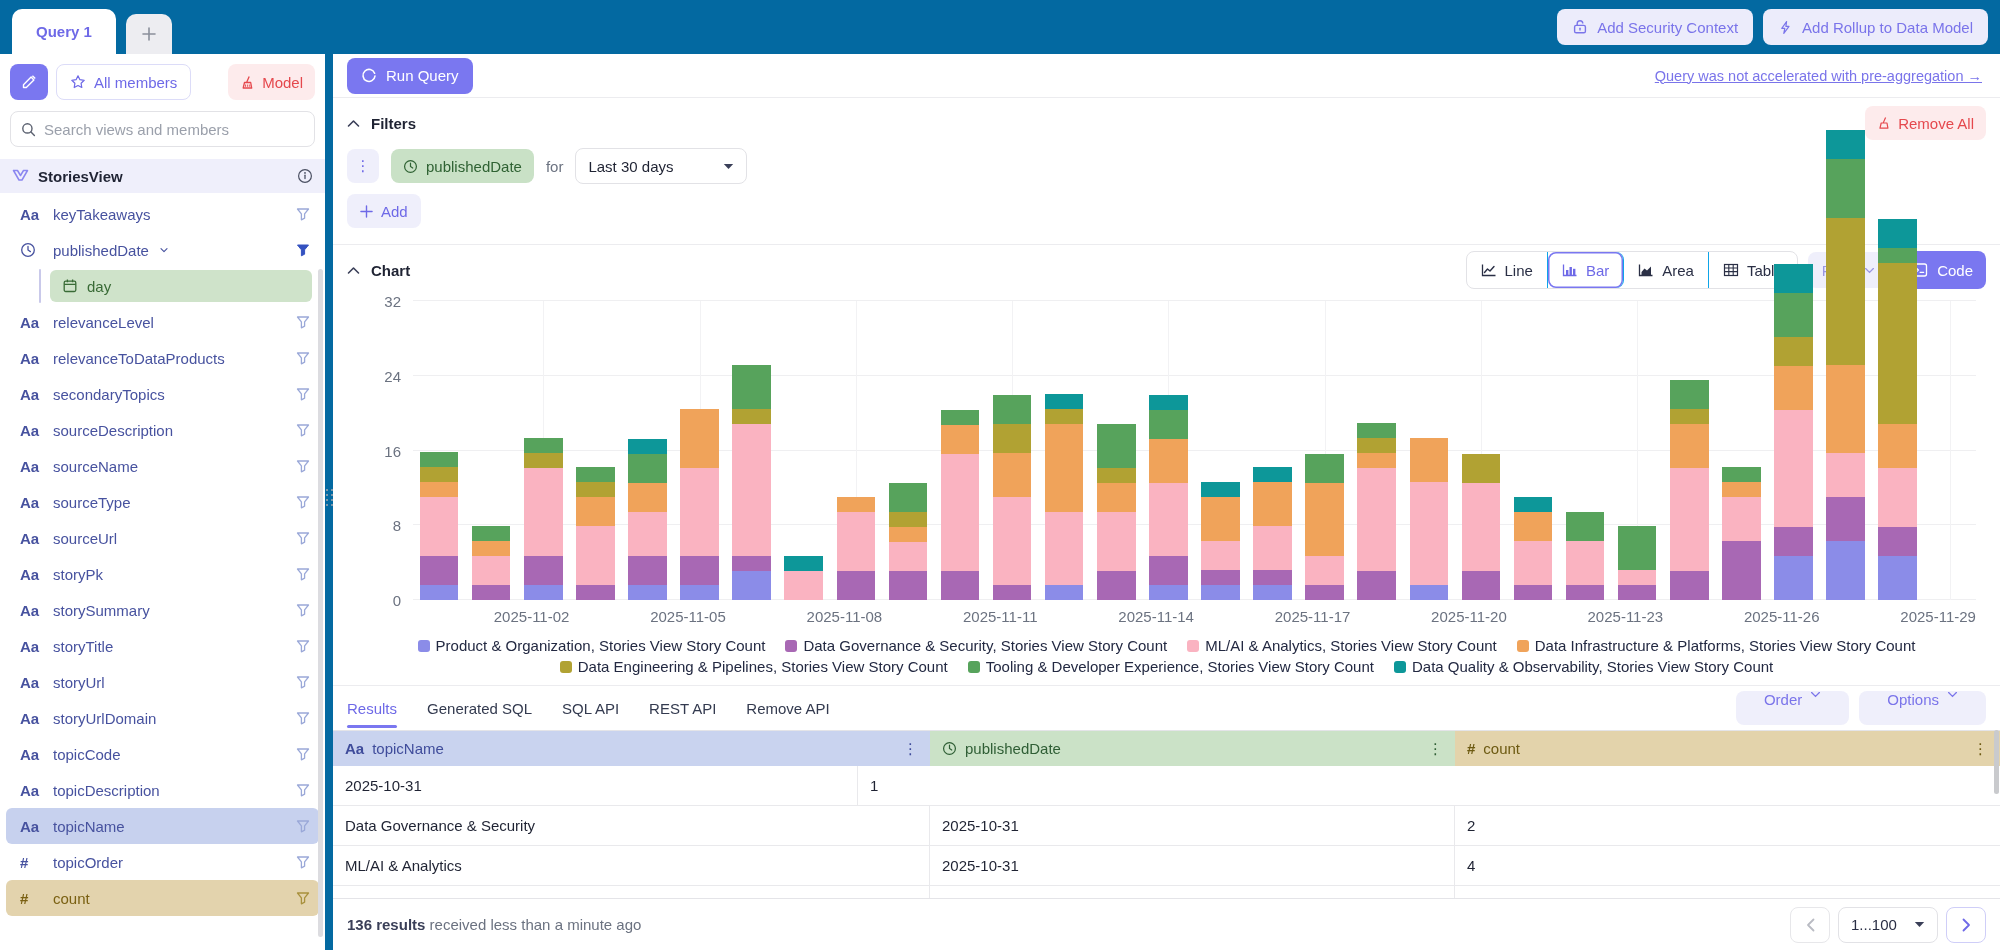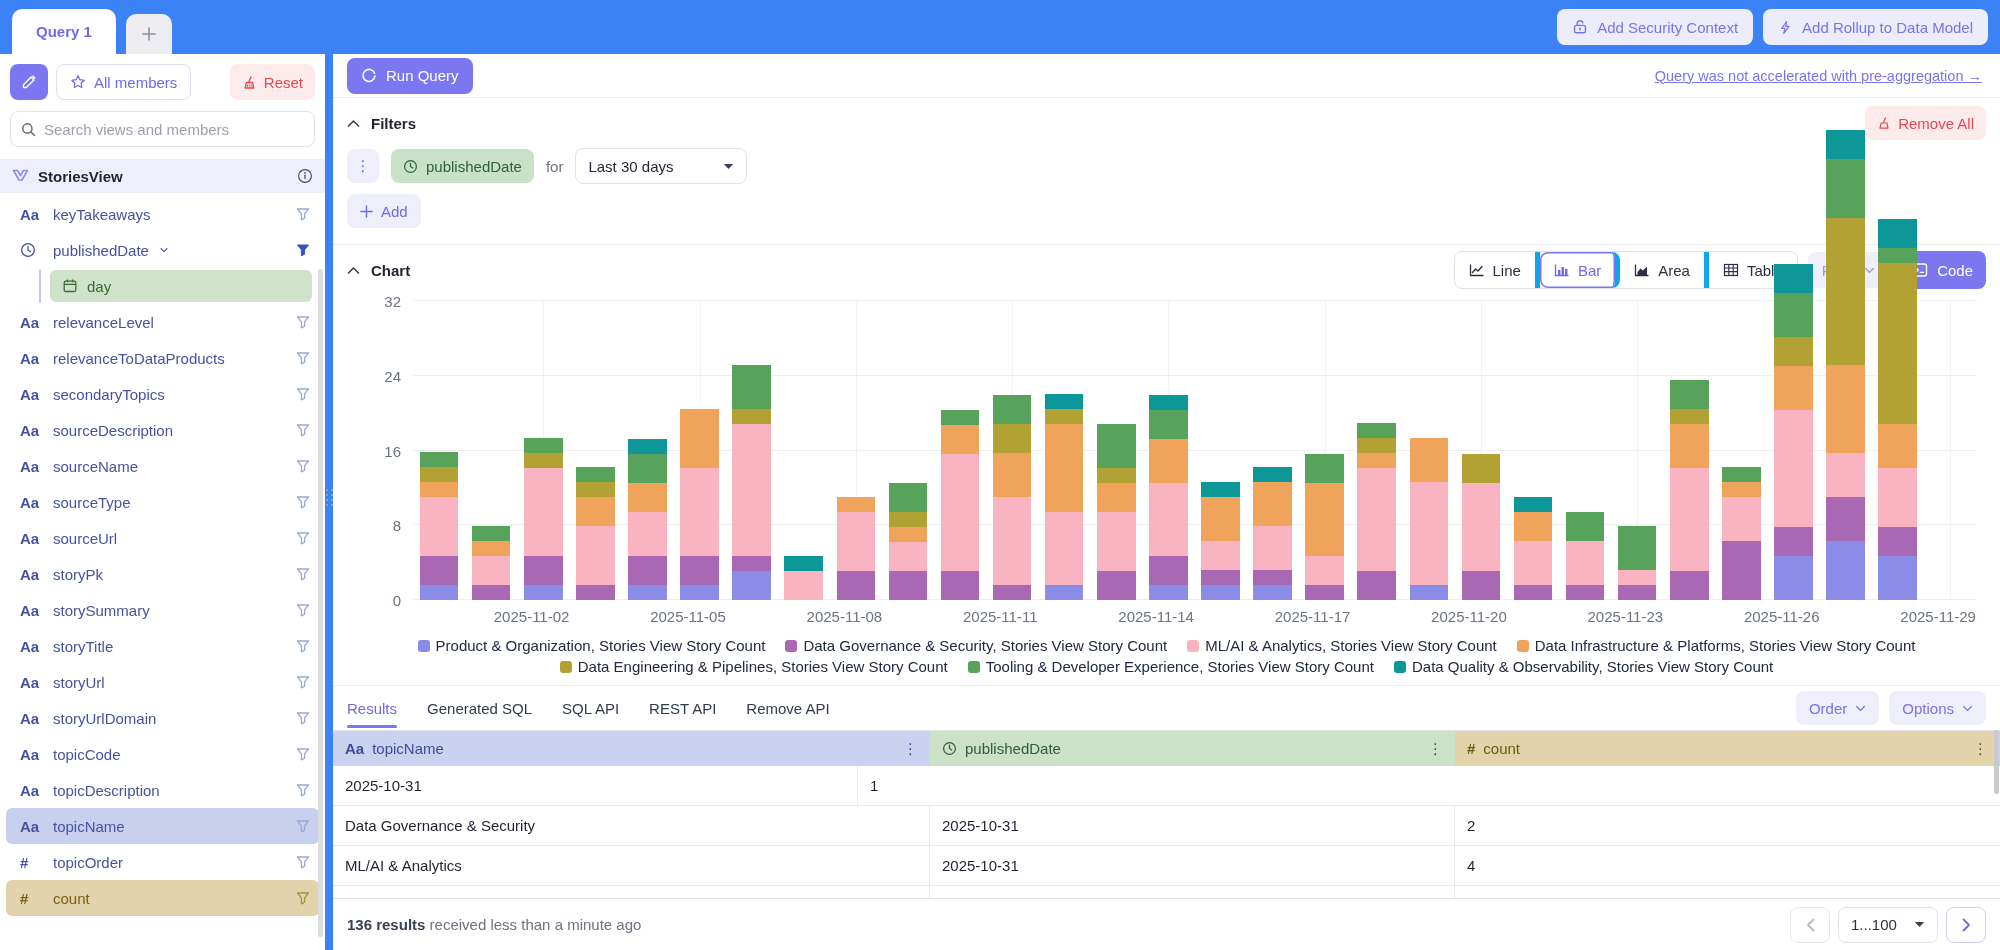--- a/index.html
+++ b/index.html
@@ -1,18 +1,18 @@
 <!DOCTYPE html>
 <html><head>
 <meta charset="utf-8">
 <style>
   * { margin:0; padding:0; box-sizing:border-box; }
   html,body { width:2000px; height:950px; }
   body { font-family:"Liberation Sans","DejaVu Sans",sans-serif; font-size:15px; color:#1f2333; background:#f7f7f9; overflow:hidden; }
-  .app { width:2000px; height:950px; display:flex; flex-direction:column; background:#3b82f6; }
+  .app { width:2000px; height:950px; display:flex; flex-direction:column; background:#0369a1; }
 
   svg { display:block; flex:none; }
 
   
   .tabbar { height:54px; flex:none; display:flex; align-items:flex-end; padding:0 0 0 12px; position:relative; }
   .qtab { height:45px; background:#fff; border-radius:10px 10px 0 0; padding:0 24px; display:flex; align-items:center; color:#6e69e7; font-weight:600; cursor:pointer; }
   .plustab { height:40px; width:46px; background:#ededf1; border-radius:10px 10px 0 0; margin-left:10px; display:flex; align-items:center; justify-content:center; color:#8a8f9b; cursor:pointer; }
   .tabbar-right { position:absolute; right:12px; top:9px; display:flex; gap:10px; }
   .pill-lav { background:#ececfb; color:#7a74ea; border-radius:8px; height:36px; padding:0 15px; display:flex; gap:9px; align-items:center; cursor:pointer; white-space:nowrap; }
 
@@ -63,21 +63,21 @@
   .kebab-btn { width:32px; height:34px; background:#efeffb; border-radius:8px; color:#6e69e7; display:flex; align-items:center; justify-content:center; cursor:pointer; font-size:15px; }
   .chip-green { height:34px; background:#c9e1c6; border-radius:8px; color:#2f6233; display:flex; align-items:center; gap:8px; padding:0 12px; cursor:pointer; }
   .for-label { color:#6b7280; }
   .select { height:36px; border:1px solid #e2e2e6; border-radius:8px; background:#fff; display:flex; align-items:center; padding:0 12px; width:172px; cursor:pointer; }
   .select .caret { margin-left:auto; }
   .btn-add { margin-top:10px; height:34px; width:max-content; background:#efeffb; border-radius:8px; color:#6e69e7; display:flex; align-items:center; gap:8px; padding:0 13px; cursor:pointer; }
 
   .chart-sec { flex:1; min-height:0; border-bottom:1px solid #ececef; padding:8px 14px 0; display:flex; flex-direction:column; }
   .chart-head-right { margin-left:auto; display:flex; gap:10px; align-items:center; font-weight:400; }
   .seg { display:flex; border:1px solid #e2e2e6; border-radius:8px; background:#fff; height:38px; align-items:stretch; }
-  .seg-btn { display:flex; align-items:center; gap:8px; padding:0 14px; color:#2a2f45; cursor:pointer; border-right:5px solid #0ea5e9; }
+  .seg-btn { display:flex; align-items:center; gap:8px; padding:0 14px; color:#2a2f45; cursor:pointer; border-right:1px solid #0ea5e9; }
   .seg-btn:last-child { border-right:none; }
   .seg-btn.active { box-shadow:inset 0 0 0 1.5px #7a77f0; border-radius:8px; color:#6e69e7; }
   .pivot { height:36px; background:#efeffb; border-radius:8px; color:#9a96e0; display:flex; align-items:center; gap:9px; padding:0 14px; cursor:pointer; }
   .btn-code { height:38px; background:#7a77f0; color:#fff; border-radius:8px; display:flex; align-items:center; gap:9px; padding:0 13px; cursor:pointer; }
 
   .plot-wrap { flex:1; min-height:120px; position:relative; margin:14px 10px 0 66px; }
   .grid-line { position:absolute; left:0; right:0; height:1px; background:#efeff1; }
   .y-label { position:absolute; right:calc(100% + 12px); transform:translateY(-50%); color:#6b7280; }
   .bars { position:absolute; inset:0; display:flex; align-items:flex-end; }
   .slot { flex:1; position:relative; height:100%; display:flex; align-items:flex-end; justify-content:center; }
@@ -90,21 +90,21 @@
   .lrow { display:flex; gap:20px; justify-content:center; }
   .litem { display:flex; align-items:center; gap:6px; font-size:15px; color:#232942; cursor:pointer; white-space:nowrap; }
   .lswatch { width:12px; height:12px; border-radius:3px; }
 
   
   .results-tabs { height:44px; flex:none; display:flex; align-items:stretch; padding:0 14px; }
   .rtab { margin-right:30px; display:flex; align-items:center; color:#333a4f; position:relative; cursor:pointer; }
   .rtab.active { color:#6e69e7; }
   .rtab.active::after { content:''; position:absolute; left:0; right:0; bottom:2px; height:3px; background:#7a77f0; border-radius:2px; }
   .order-opts { margin-left:auto; display:flex; gap:10px; align-items:center; }
-  .pill-sm { height:34px; background:#efeffb; border-radius:8px; color:#7a74ea; display:flex; align-items:center; gap:8px; padding:0 13px; cursor:pointer; }
+  .pill-sm { height:34px; background:#efeffb; border-radius:8px; color:#7a74ea; display:flex; align-items:flex-start; gap:8px; padding:0 28px; cursor:pointer; }
 
   .thead { display:flex; height:36px; flex:none; border-top:1px solid #e4e4e8; }
   .th { display:flex; align-items:center; gap:8px; padding:0 12px; cursor:pointer; }
   .th .kebab { margin-left:auto; cursor:pointer; }
   .c1 { width:597px; flex:none; }
   .c2 { width:525px; flex:none; }
   .c3 { flex:1; }
   .th.c1 { background:#c9d3ef; color:#3f4c9b; }
   .th.c2 { background:#cbe2c7; color:#2f5e35; }
   .th.c3 { background:#e3d3ab; color:#6d5a12; }
@@ -169,21 +169,21 @@
           <svg width="16" height="16" viewBox="0 0 16 16">
               <path d="M8 1.8l1.9 3.9 4.3.6-3.1 3 .7 4.2L8 11.5l-3.8 2 .7-4.2-3.1-3 4.3-.6z" fill="none" stroke="#6e69e7" stroke-width="1.2" stroke-linejoin="round"></path>
             </svg>
           <span>All members</span>
         </div>
         <div class="btn-reset">
           <svg width="15" height="15" viewBox="0 0 15 15">
               <path d="M9.2 1.5 6.8 7.1M4.5 7.5h6.2l1 5.5H3.2z" fill="none" stroke="#e5484d" stroke-width="1.3" stroke-linejoin="round"></path>
               <path d="M5.6 9.5v2.3M7.7 9.5v2.3M9.8 9.5v2.3" stroke="#e5484d" stroke-width="1"></path>
             </svg>
-          <span>Reset</span>
+          <span>Model</span>
         </div>
       </div>
       <div class="search">
         <svg width="15" height="15" viewBox="0 0 15 15">
             <circle cx="6.4" cy="6.4" r="4.6" fill="none" stroke="#5b6170" stroke-width="1.4"></circle>
             <path d="M10 10l3.4 3.4" stroke="#5b6170" stroke-width="1.4" stroke-linecap="round"></path>
           </svg>
         <input placeholder="Search views and members" style="">
       </div>
       <div class="view-header">

